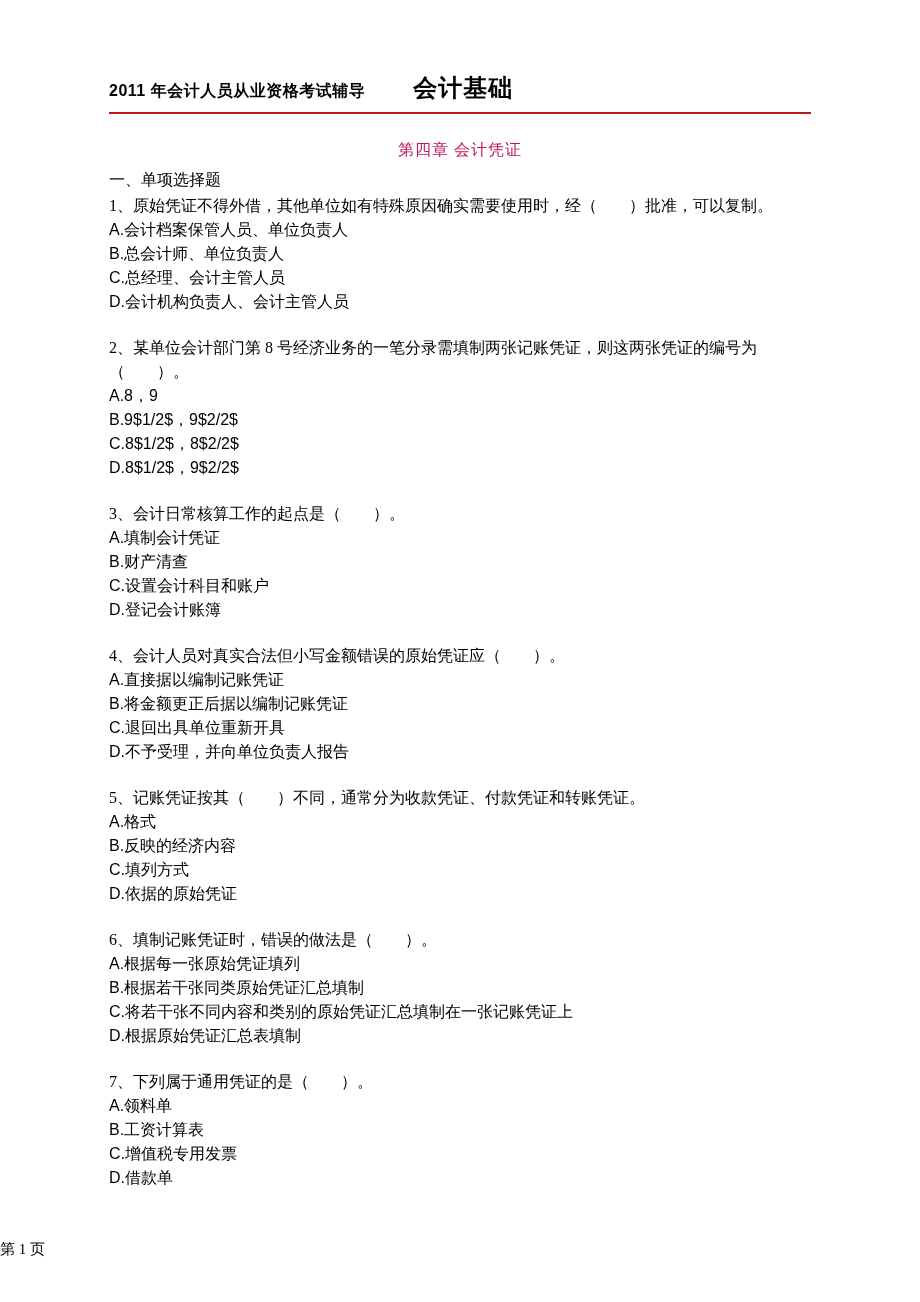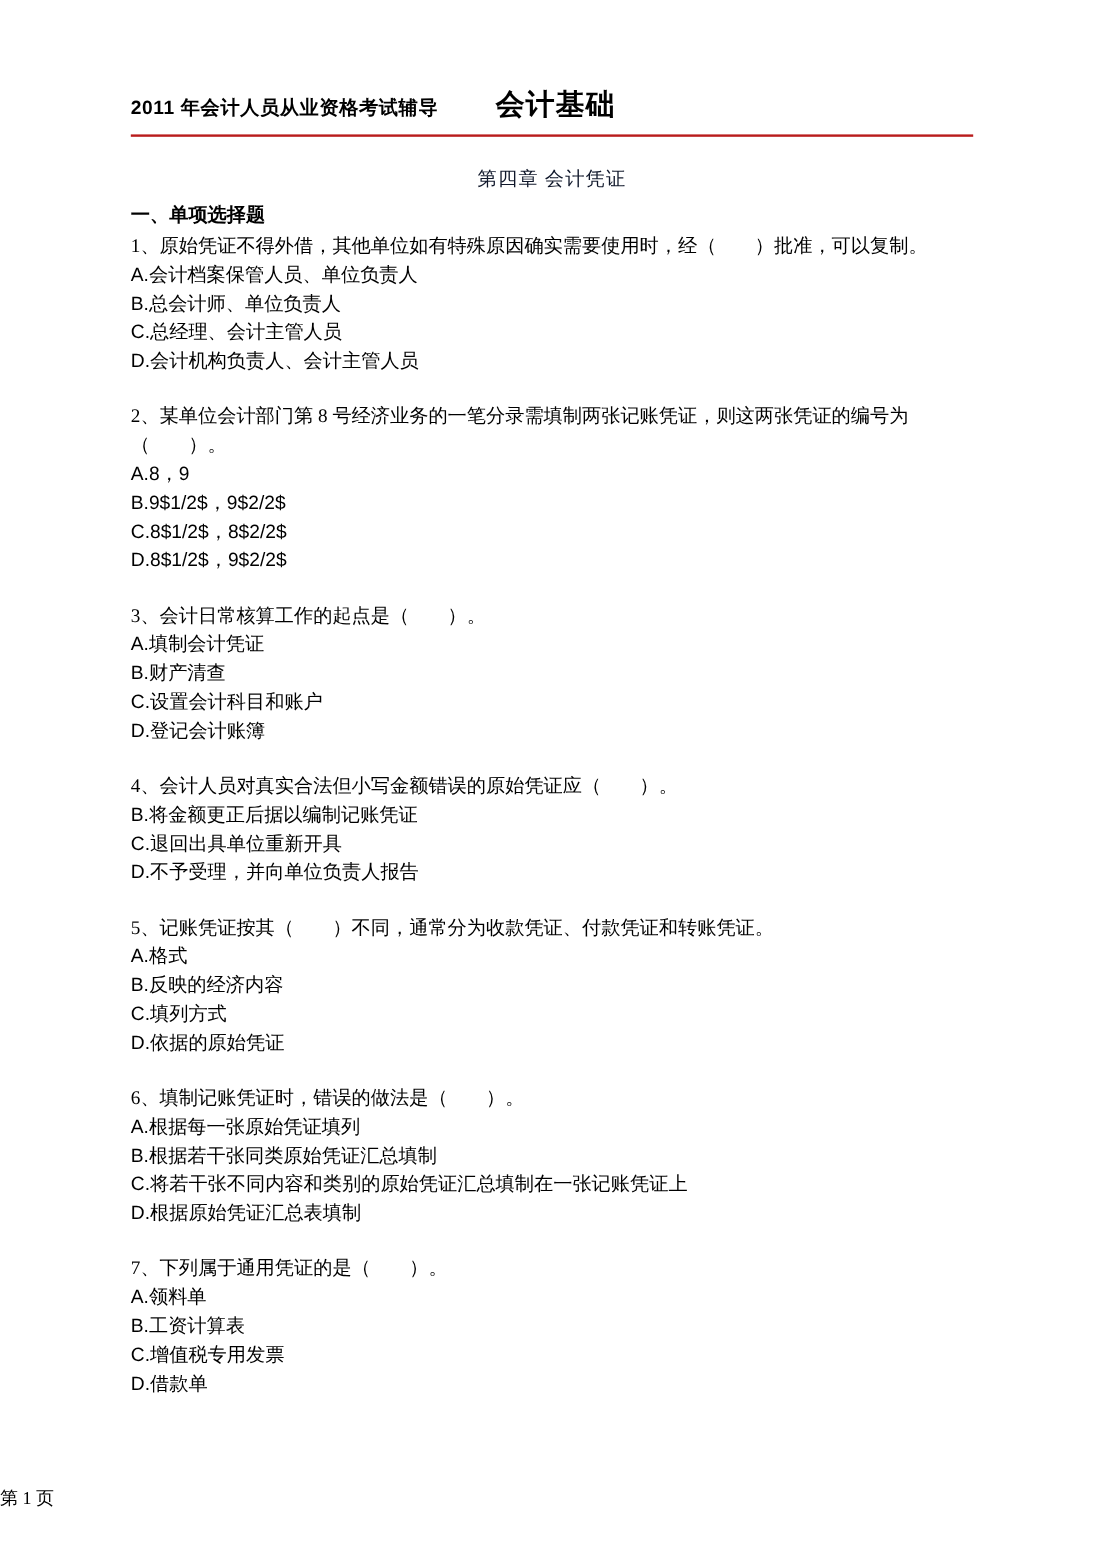--- a/index.html
+++ b/index.html
@@ -34,29 +34,29 @@
     }
     .header-right {
       font-family: "SimHei", "黑体", sans-serif;
       font-weight: bold;
       font-size: 24px;
       margin-left: 48px;
       letter-spacing: 1px;
     }
     .chapter-title {
       text-align: center;
-      color: #0f172a;
+      color: #be185d;
       font-family: "SimSun", "宋体", serif;
       font-size: 16px;
       margin-bottom: 6px;
       letter-spacing: 1px;
     }
     .section-heading {
       font-family: "SimHei", "黑体", sans-serif;
-      font-weight: bold;
+      font-weight: normal;
       font-size: 16px;
       margin-bottom: 2px;
     }
     .question-block {
       margin-bottom: 22px;
     }
     .question-text {
       font-family: "SimSun", "宋体", serif;
     }
     .option {
@@ -105,20 +105,21 @@
   <div class="question-block">
     <div class="question-text">3、会计日常核算工作的起点是（　　）。</div>
     <div class="option">A.填制会计凭证</div>
     <div class="option">B.财产清查</div>
     <div class="option">C.设置会计科目和账户</div>
     <div class="option">D.登记会计账簿</div>
   </div>
 
   <div class="question-block">
     <div class="question-text">4、会计人员对真实合法但小写金额错误的原始凭证应（　　）。</div>
+    <div class="option">A.直接据以编制记账凭证</div>
     <div class="option">B.将金额更正后据以编制记账凭证</div>
     <div class="option">C.退回出具单位重新开具</div>
     <div class="option">D.不予受理，并向单位负责人报告</div>
   </div>
 
   <div class="question-block">
     <div class="question-text">5、记账凭证按其（　　）不同，通常分为收款凭证、付款凭证和转账凭证。</div>
     <div class="option">A.格式</div>
     <div class="option">B.反映的经济内容</div>
     <div class="option">C.填列方式</div>

